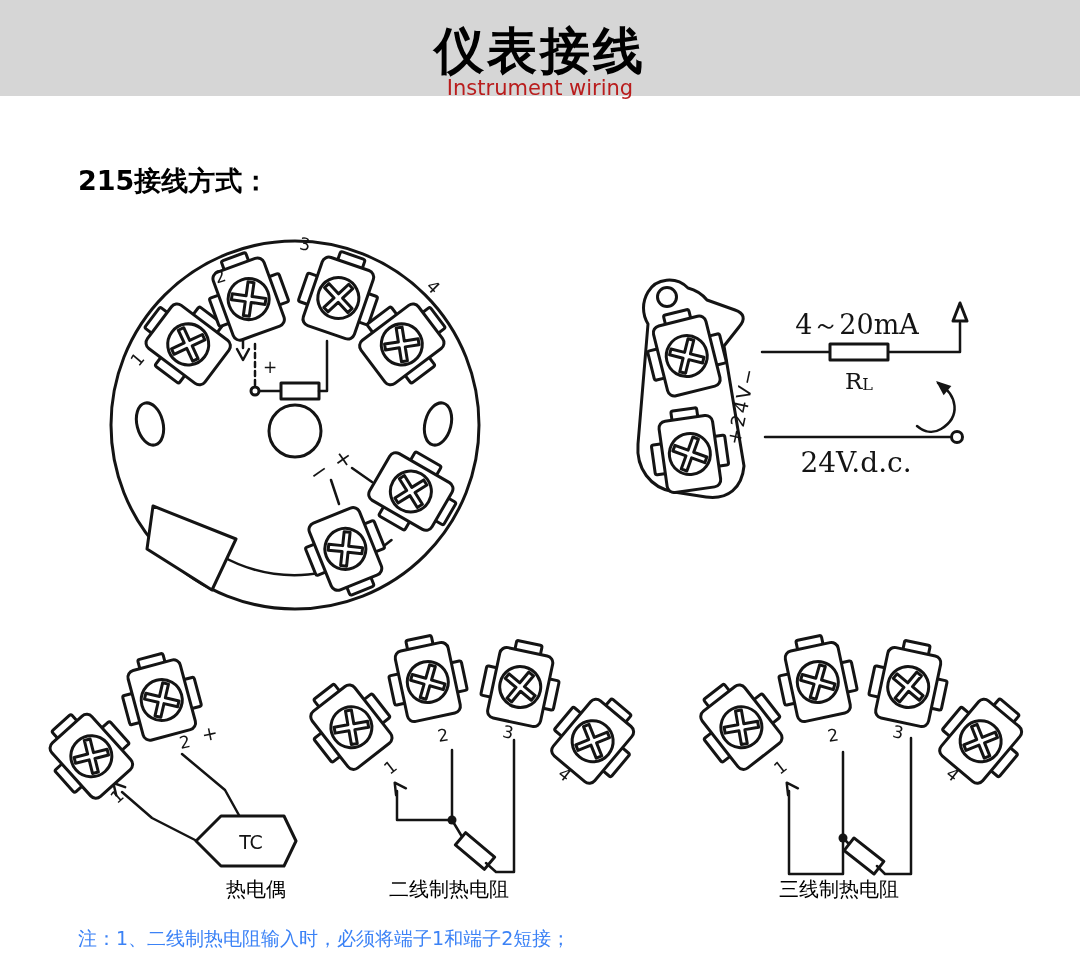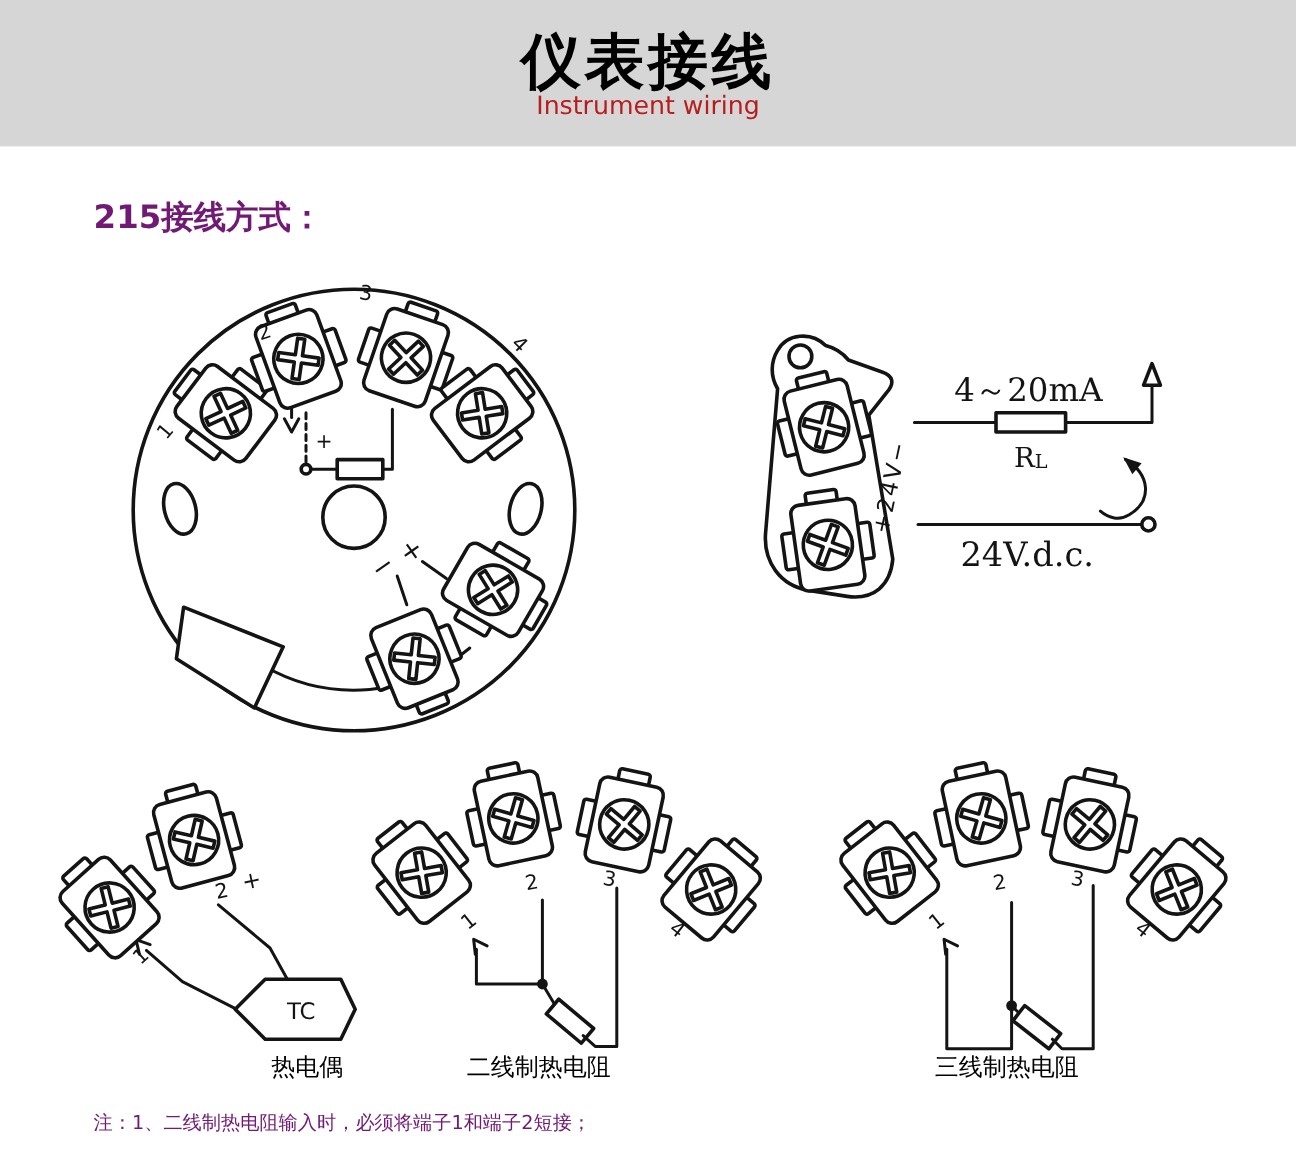--- a/index.html
+++ b/index.html
@@ -1,23 +1,23 @@
 <!DOCTYPE html>
 <html><head>
 <meta charset="utf-8">
 <style>
   html,body{margin:0;padding:0;background:#fff;}
   .page{position:relative;width:1080px;height:980px;background:#fff;overflow:hidden;
         font-family:"DejaVu Sans","Liberation Sans",sans-serif;color:#141414;}
-  .band{position:absolute;left:0;top:0;width:1080px;height:122px;background:#d6d6d6;text-align:center;}
+  .band{position:absolute;left:0;top:0;width:1080px;height:96px;background:#d6d6d6;text-align:center;}
   .band h1{margin:22px 0 0 0;font-size:50px;line-height:58px;font-weight:700;letter-spacing:3px;color:#000;}
   .band .sub{margin-top:-4px;font-size:21px;line-height:24px;color:#b91c1c;}
-  .section-label{position:absolute;left:78px;top:163px;font-size:27px;font-weight:600;color:#701a75;}
+  .section-label{position:absolute;left:78px;top:163px;font-size:27px;font-weight:600;color:#000000;}
   .caption{position:absolute;transform:translateX(-50%);font-size:20px;font-weight:500;color:#000000;white-space:nowrap;}
-  .note{position:absolute;left:78px;top:926px;font-size:16px;color:#701a75;white-space:nowrap;}
+  .note{position:absolute;left:78px;top:926px;font-size:19px;color:#3b82f6;white-space:nowrap;}
   svg{position:absolute;left:0;top:0;}
   .w{fill:none;stroke:#141414;stroke-width:2.5;stroke-linecap:round;stroke-linejoin:round;}
   .s{fill:#fff;stroke:#141414;stroke-width:3;stroke-linejoin:round;}
   .t17{font:17px "DejaVu Sans",sans-serif;fill:#141414;}
   .t19{font:19px "DejaVu Sans",sans-serif;fill:#141414;}
   .t22{font:22px "DejaVu Sans",sans-serif;fill:#141414;}
   .ser{font-family:"DejaVu Serif","Liberation Serif",serif;fill:#141414;}
   text{text-anchor:middle;}
 </style>
 </head>

